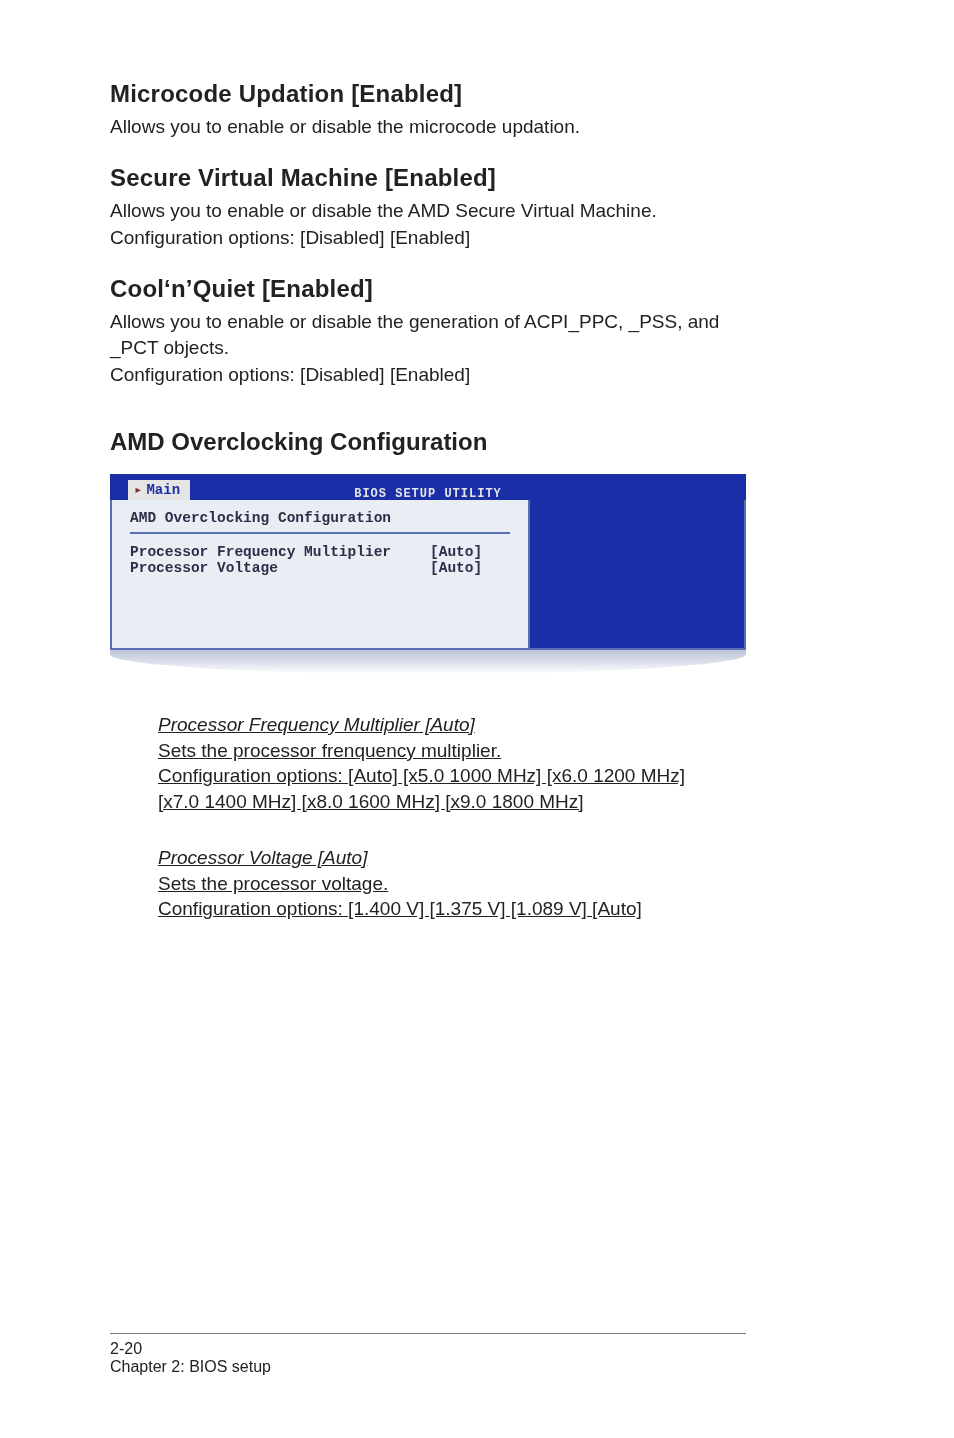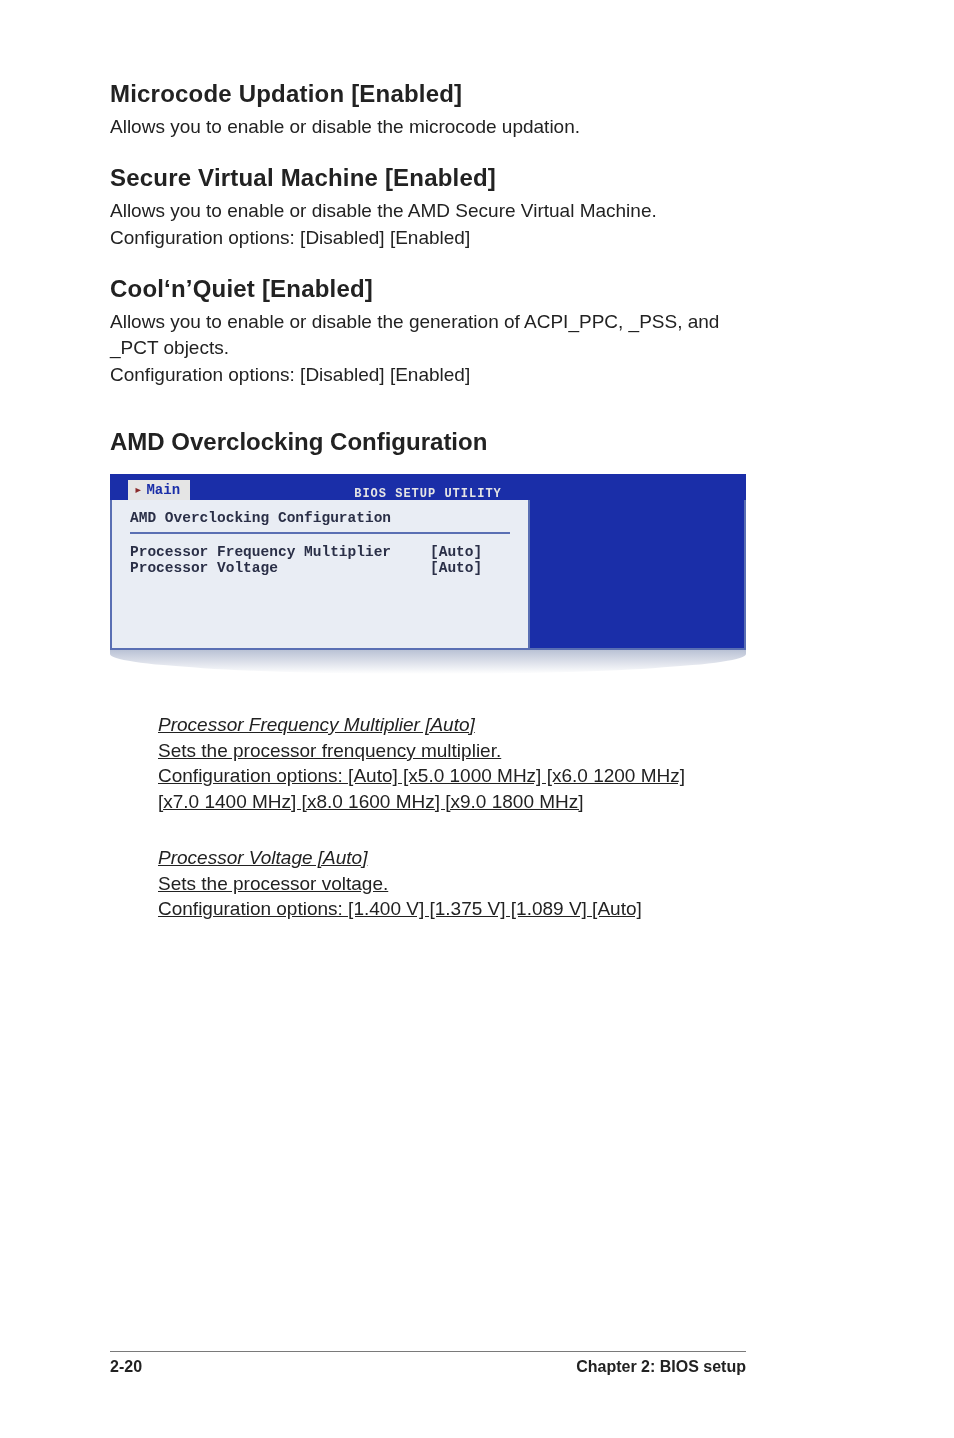--- a/index.html
+++ b/index.html
@@ -30,21 +30,21 @@
   .bios-right { flex:1; background:#1a2ea8; border:2px solid #5a6fb3; border-left:none; border-top:none; }
   .bios-bottom-fade { height:24px; background: linear-gradient(#bac2d5, #ffffff); border-radius: 0 0 60% 60% / 0 0 100% 100%; }
 
   .indented { margin-left: 48px; margin-right: 20px; }
   .opt-head { font-style: italic; text-decoration: underline; font-size: 19px; margin-bottom: 2px; }
   .opt-body { font-size: 19px; line-height: 1.35; text-decoration: underline; }
   .opt-block { margin-bottom: 28px; margin-top: 32px; }
 
   .footer { position:absolute; left:0; right:0; bottom:62px; padding: 0 110px; }
   .footer-line { border:none; border-top:1.5px solid #7a7a7a; margin-bottom:6px; }
-  .footer-row { display:flex; justify-content:space-between; font-size:16px; font-weight:bold; }
+  .footer-row { display:flex; justify-content:space-between; font-size:16px; font-weight:normal;flex-direction:column; }
 </style>
 </head>
 <body>
 
 <div class="page">
 
   <div class="block">
     <h2 class="section">Microcode Updation [Enabled]</h2>
     <p class="body">Allows you to enable or disable the microcode updation.</p>
   </div>

